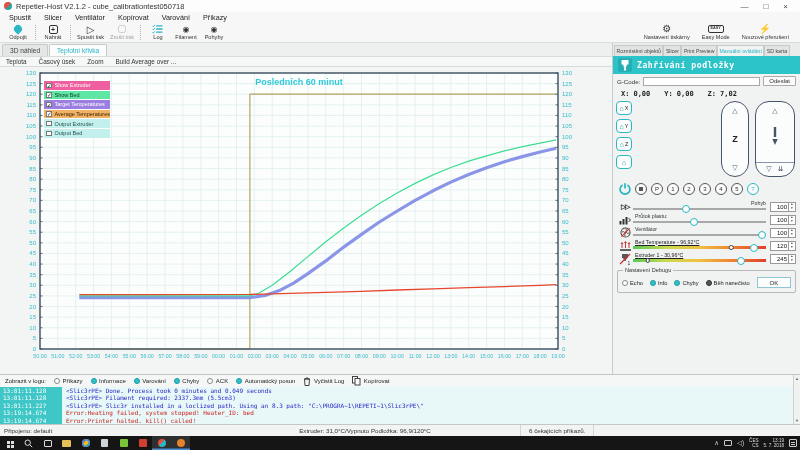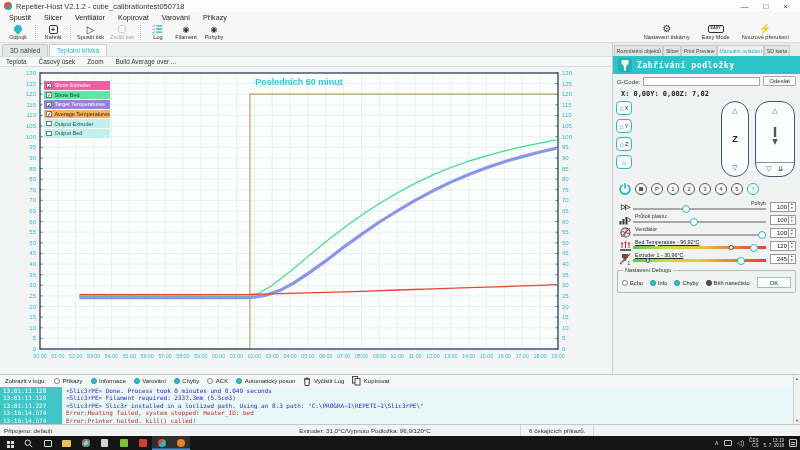--- a/index.html
+++ b/index.html
@@ -46,21 +46,21 @@
   .rtab{font-size:5.2px;color:#444;background:#e2e4e4;border:1px solid #c6caca;border-bottom:none;padding:2px 1.5px;white-space:nowrap}
   .rtab.active{background:#f1f3f3;color:#28b6c8}
   .banner{height:18px;background:#2cc3c9;display:flex;align-items:center;gap:5px;padding-left:5px}
   .banner-ic{width:14px;height:14px;background:#25aeb4;display:flex;align-items:center;justify-content:center;border-radius:2px}
   .banner-title{font-family:"DejaVu Sans Mono",monospace;font-weight:bold;font-size:8.2px;color:#fff;letter-spacing:.5px}
   .gcode-row{display:flex;align-items:center;gap:3px;padding:2px 4px;height:14px}
   .gcode-label{font-size:6.2px;color:#333;flex-shrink:0}
   .gcode-input{flex:1;height:9px;border:1px solid #a8a8a8;background:#fff;font-size:6px;padding:0 2px;min-width:0}
   .send-btn{font-size:6px;color:#333;background:#fbfbfb;border:1px solid #aaa;height:10px;padding:0 5px;border-radius:1px;white-space:nowrap}
   .coords{display:flex;padding:0 8px;height:11px;align-items:center;font-family:"DejaVu Sans Mono",monospace;font-size:7px;font-weight:bold;color:#222}
-  .coords .lbl{margin-right:4px}.coords .val{margin-right:0}
+  .coords .lbl{margin-right:4px}.coords .val{margin-right:14px}
   .pads{position:relative;height:82px}
   .home-col{position:absolute;left:3px;top:2px;display:flex;flex-direction:column;gap:4px}
   .home-btn{width:16px;height:14px;border:1.2px solid #2cb7c4;border-radius:4px;background:#fbfdfd;display:flex;align-items:center;justify-content:center;font-size:5.5px;color:#222;gap:1px}
   .hg{font-size:7px;color:#2c95a4;line-height:1}
   .xy-pad{position:absolute;left:26px;top:2px;width:76px;height:76px;border:1.5px solid #46566a;border-radius:50%;background:#fbfdfd}
   .xy-center{position:absolute;left:50%;top:50%;transform:translate(-50%,-50%);width:32px;height:32px;border:1.5px solid #46566a;border-radius:50%;display:flex;align-items:center;justify-content:center;font-size:8px;font-weight:bold;color:#222;background:#fbfdfd}
   .pad-arrow{position:absolute;font-size:7px;color:#46566a;line-height:1}
   .pa-up{left:50%;top:4px;transform:translateX(-50%)}
   .pa-down{left:50%;bottom:4px;transform:translateX(-50%)}
   .pa-left{left:6px;top:50%;transform:translateY(-50%)}

